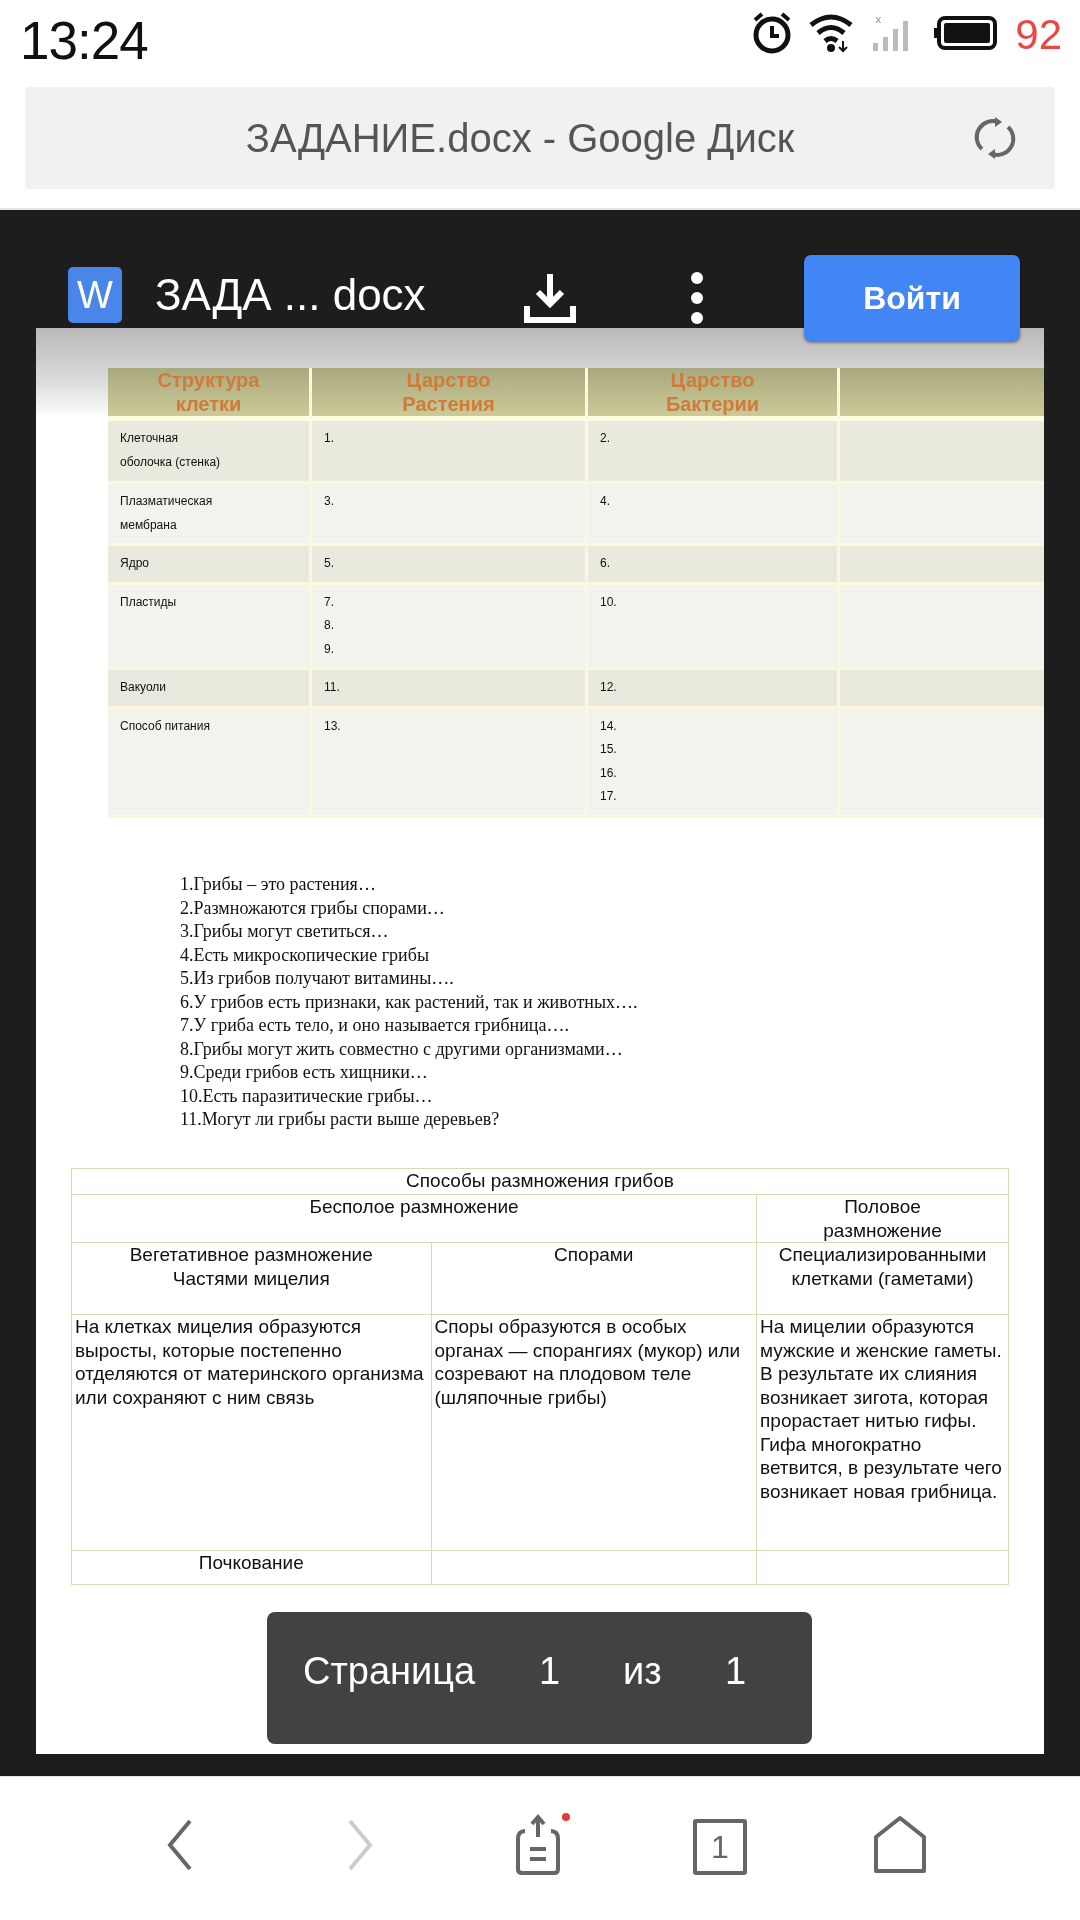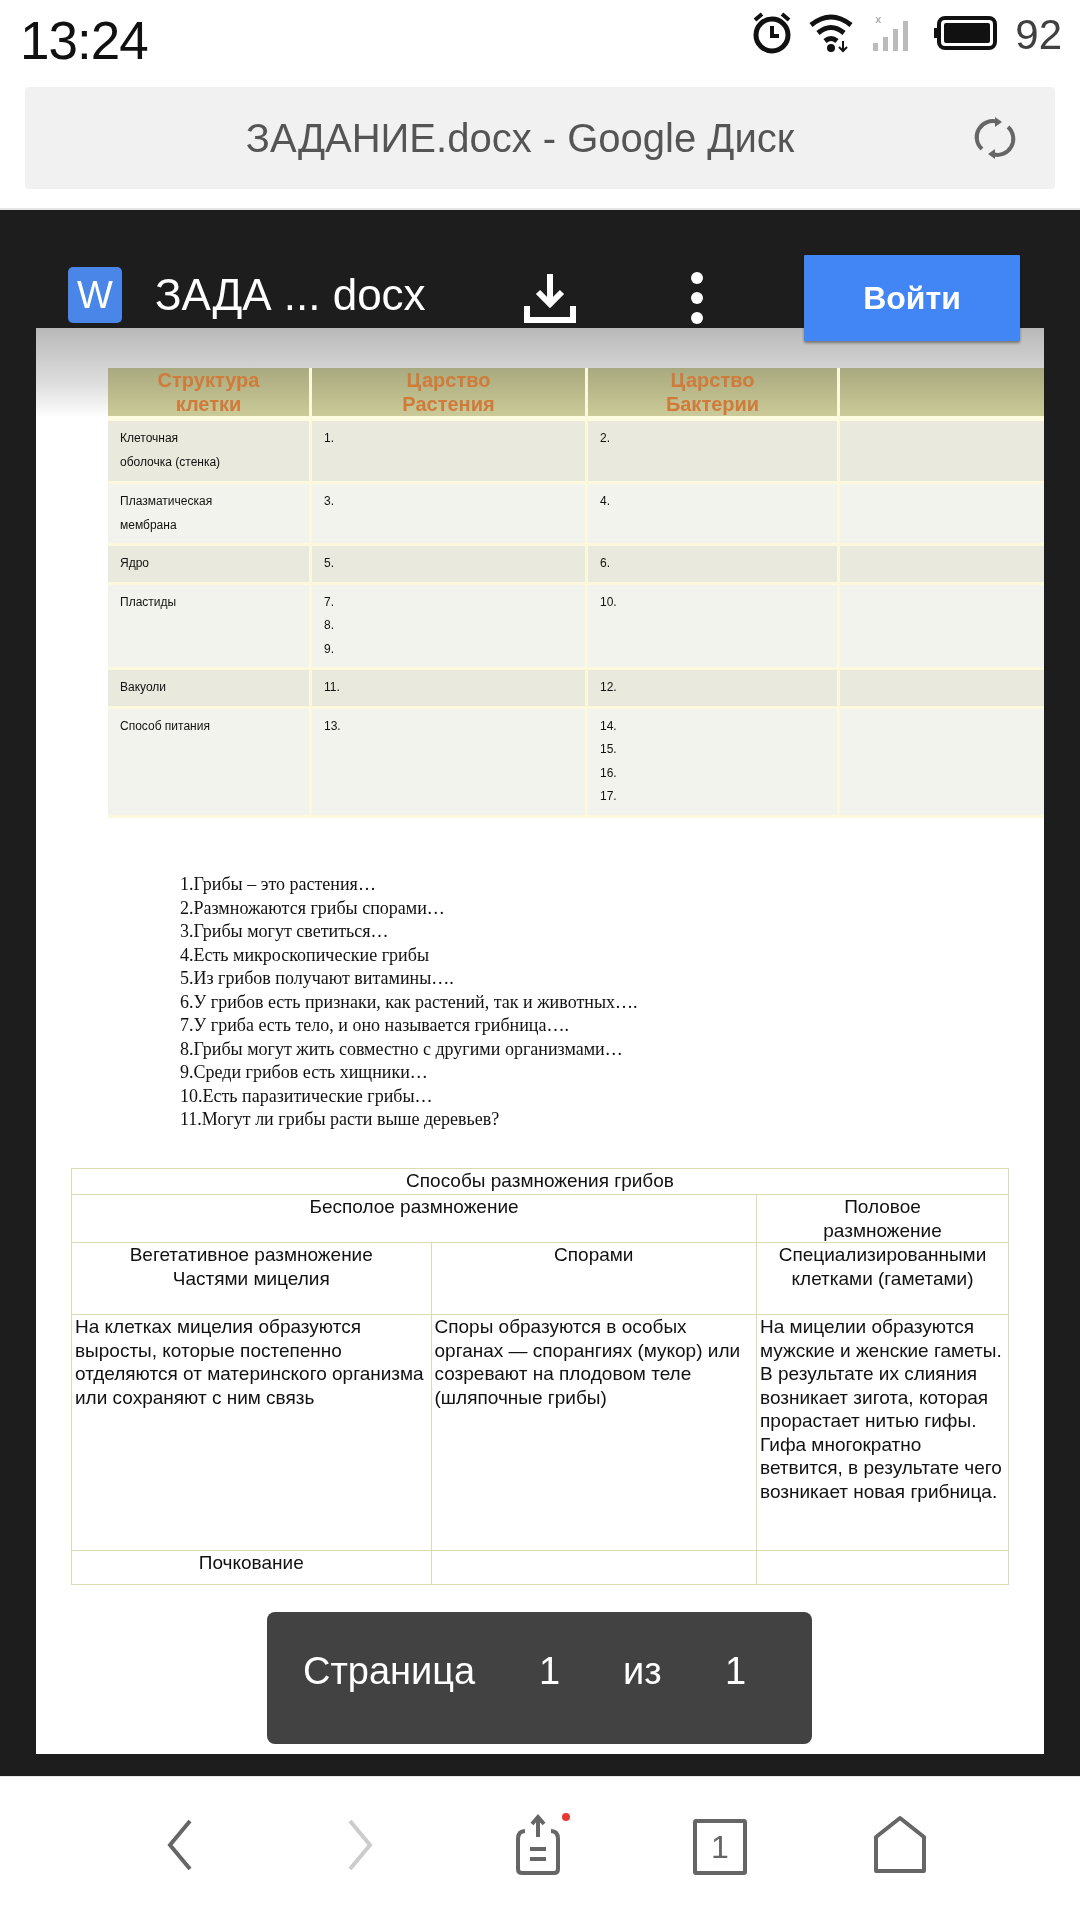--- a/index.html
+++ b/index.html
@@ -3,36 +3,36 @@
 <meta charset="utf-8">
 <style>
   * { box-sizing: border-box; margin: 0; padding: 0; }
   html, body { width: 1080px; height: 1920px; overflow: hidden; background: #ffffff; }
   body { font-family: "Liberation Sans", "DejaVu Sans", sans-serif; position: relative; }
 
   
   .status-bar { position: absolute; left: 0; top: 0; width: 1080px; height: 70px; background: #fff; }
   .status-time { position: absolute; left: 20px; top: 10px; font-size: 53px; font-weight: 500; color: #111; letter-spacing: -1px; }
   .status-icons { position: absolute; right: 18px; top: 10px; height: 50px; display: flex; align-items: center; gap: 16px; }
-  .status-battery-pct { font-size: 42px; color: #404040; font-weight: 500; }
+  .status-battery-pct { font-size: 42px; color: #ef4444; font-weight: 500; }
 
   
   .title-bar { position: absolute; left: 0; top: 70px; width: 1080px; height: 140px; background: #fff; border-bottom: 2px solid #e4e4e4; }
   .title-pill { position: absolute; left: 25px; top: 17px; width: 1030px; height: 102px; background: #f1f1f1; border-radius: 4px; }
   .title-text { position: absolute; left: 0; right: 0; top: 0; height: 102px; line-height: 102px; text-align: center; font-size: 40px; color: #555; font-weight: 500; padding-right: 40px; }
   .reload-icon { position: absolute; right: 35px; top: 26px; width: 50px; height: 50px; }
 
   
   .viewer { position: absolute; left: 0; top: 210px; width: 1080px; height: 1566px; background: #1d1d1d; }
   .viewer-toolbar { position: absolute; left: 0; top: 0; width: 1080px; height: 120px; }
   .word-icon { position: absolute; left: 68px; top: 57px; width: 54px; height: 56px; background: #4a86e8; border-radius: 5px; color: #fff; font-size: 38px; text-align: center; line-height: 56px; font-family: "Liberation Sans", sans-serif; }
   .doc-name { position: absolute; left: 155px; top: 55px; font-size: 44px; color: #fff; line-height: 60px; }
   .download-icon { position: absolute; left: 522px; top: 60px; width: 56px; height: 56px; }
   .more-icon { position: absolute; left: 685px; top: 60px; width: 24px; height: 56px; }
-  .login-button { position: absolute; left: 804px; top: 45px; width: 216px; height: 86px; background: #4285f4; border-radius: 1px; color: #fff; font-size: 32px; font-weight: bold; text-align: center; line-height: 86px; box-shadow: 0 2px 3px rgba(0,0,0,0.4); border: none; z-index: 3; }
+  .login-button { position: absolute; left: 804px; top: 45px; width: 216px; height: 86px; background: #4285f4; border-radius: 7px; color: #fff; font-size: 32px; font-weight: bold; text-align: center; line-height: 86px; box-shadow: 0 2px 3px rgba(0,0,0,0.4); border: none; z-index: 3; }
 
   
   .page { position: absolute; left: 36px; top: 118px; width: 1008px; height: 1426px; background: #fff; overflow: hidden; }
   .page-shade { position: absolute; left: 0; top: 0; width: 100%; height: 90px; background: linear-gradient(#b9b9b9, #dcdcdc 60%, #fff); }
 
   
   .t1 { position: absolute; left: 72px; top: 40px; width: 940px; border-collapse: separate; border-spacing: 0; }
   .t1 th, .t1 td { border-right: 3px solid #fbf8dc; vertical-align: top; }
   .t1 th { height: 47px; background: linear-gradient(#a9a97f, #cbca98); color: #d07b3a; font-weight: bold; font-size: 20px; text-align: center; vertical-align: middle; line-height: 24px; border-bottom: 5px solid #fdfbe0; }
   .t1 td { font-size: 12px; color: #111; padding: 6px 12px 6px 12px; line-height: 23.5px; border-bottom: 3px solid #fbf8dc; }

